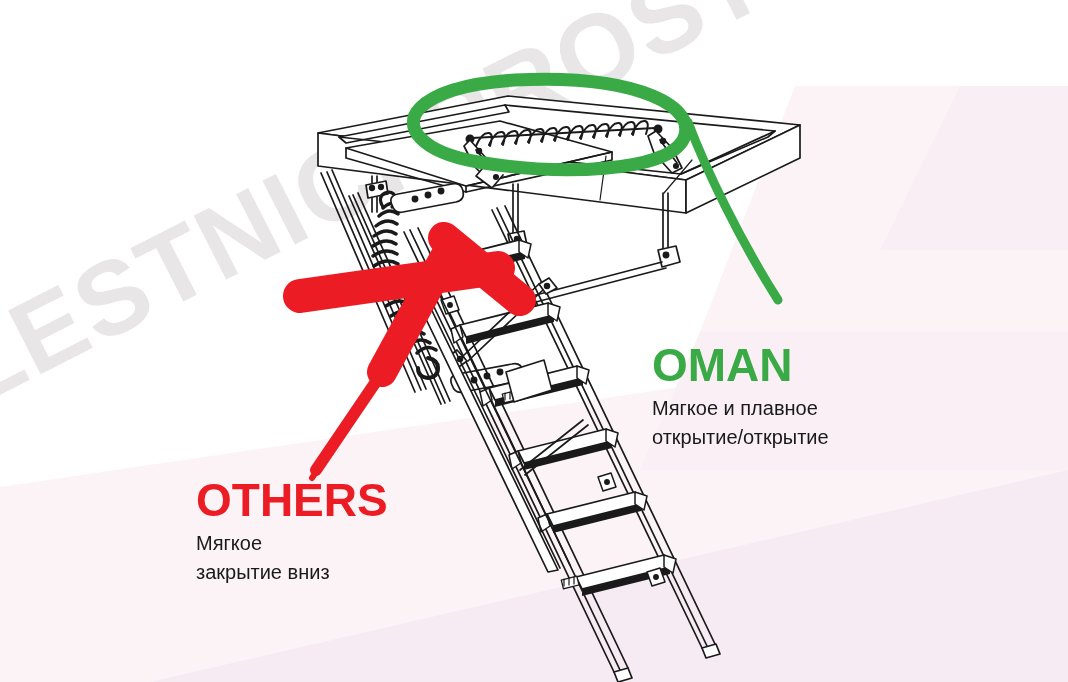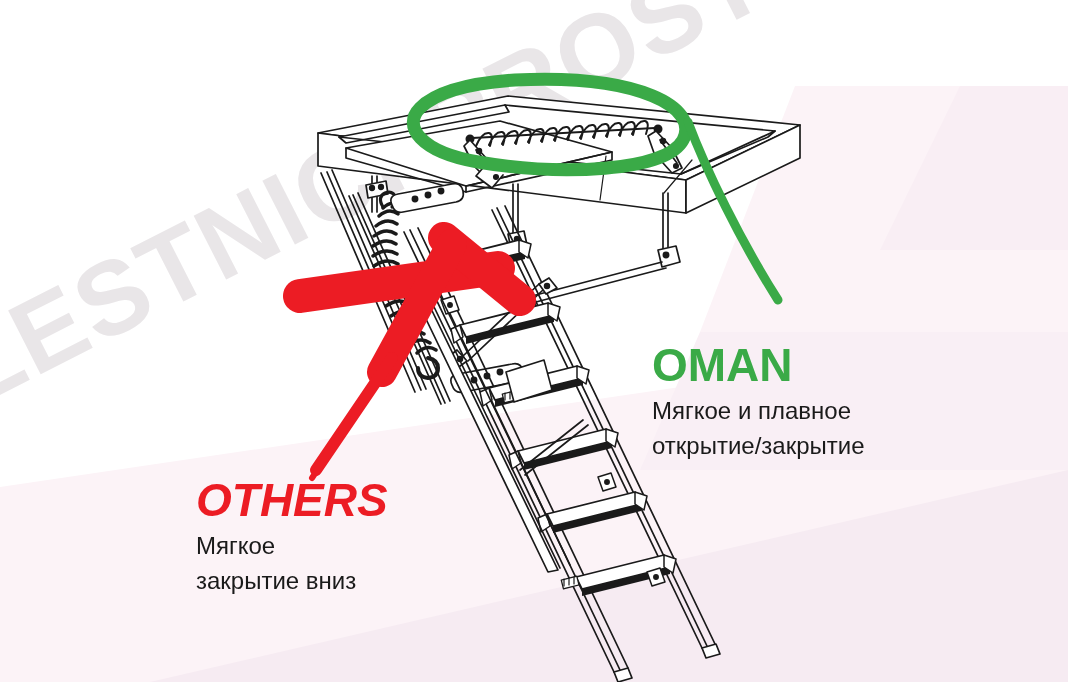--- a/index.html
+++ b/index.html
@@ -43,24 +43,24 @@
 
   .callout-title{
     font-weight:bold;
     font-size:46px;
     line-height:1.0;
     letter-spacing:0px;
     margin:0 0 6px 0;
     white-space:nowrap;
   }
   .callout-title.green{color:#3aaa47;}
-  .callout-title.red{color:#ec1c24;font-style:italic;}
+  .callout-title.red{color:#ec1c24;}
 
   .callout-body{
-    font-size:24px;
+    font-size:20px;
     line-height:1.45;
     color:#1a1a1a;
     margin:0;
     font-weight:normal;
   }
   .callout-body .ln{display:block;white-space:nowrap;}
 
   #callout-oman{left:652px;top:342px;}
   #callout-others{left:196px;top:477px;}
 </style>
@@ -325,21 +325,21 @@
 
       <path d="M392,358 L316,470" stroke="#ec1c24" stroke-width="12" stroke-linecap="round" fill="none"></path>
       <path d="M340,436 L312,478" stroke="#ec1c24" stroke-width="6" stroke-linecap="round" fill="none"></path>
     </g>
   </svg>
 
   <div class="callout" id="callout-oman">
     <div class="callout-title green">OMAN</div>
     <div class="callout-body">
       <span class="ln">Мягкое и плавное</span>
-      <span class="ln">открытие/закрытие</span>
+      <span class="ln">открытие/открытие</span>
     </div>
   </div>
 
   <div class="callout" id="callout-others">
     <div class="callout-title red">OTHERS</div>
     <div class="callout-body">
       <span class="ln">Мягкое</span>
       <span class="ln">закрытие вниз</span>
     </div>
   </div>

